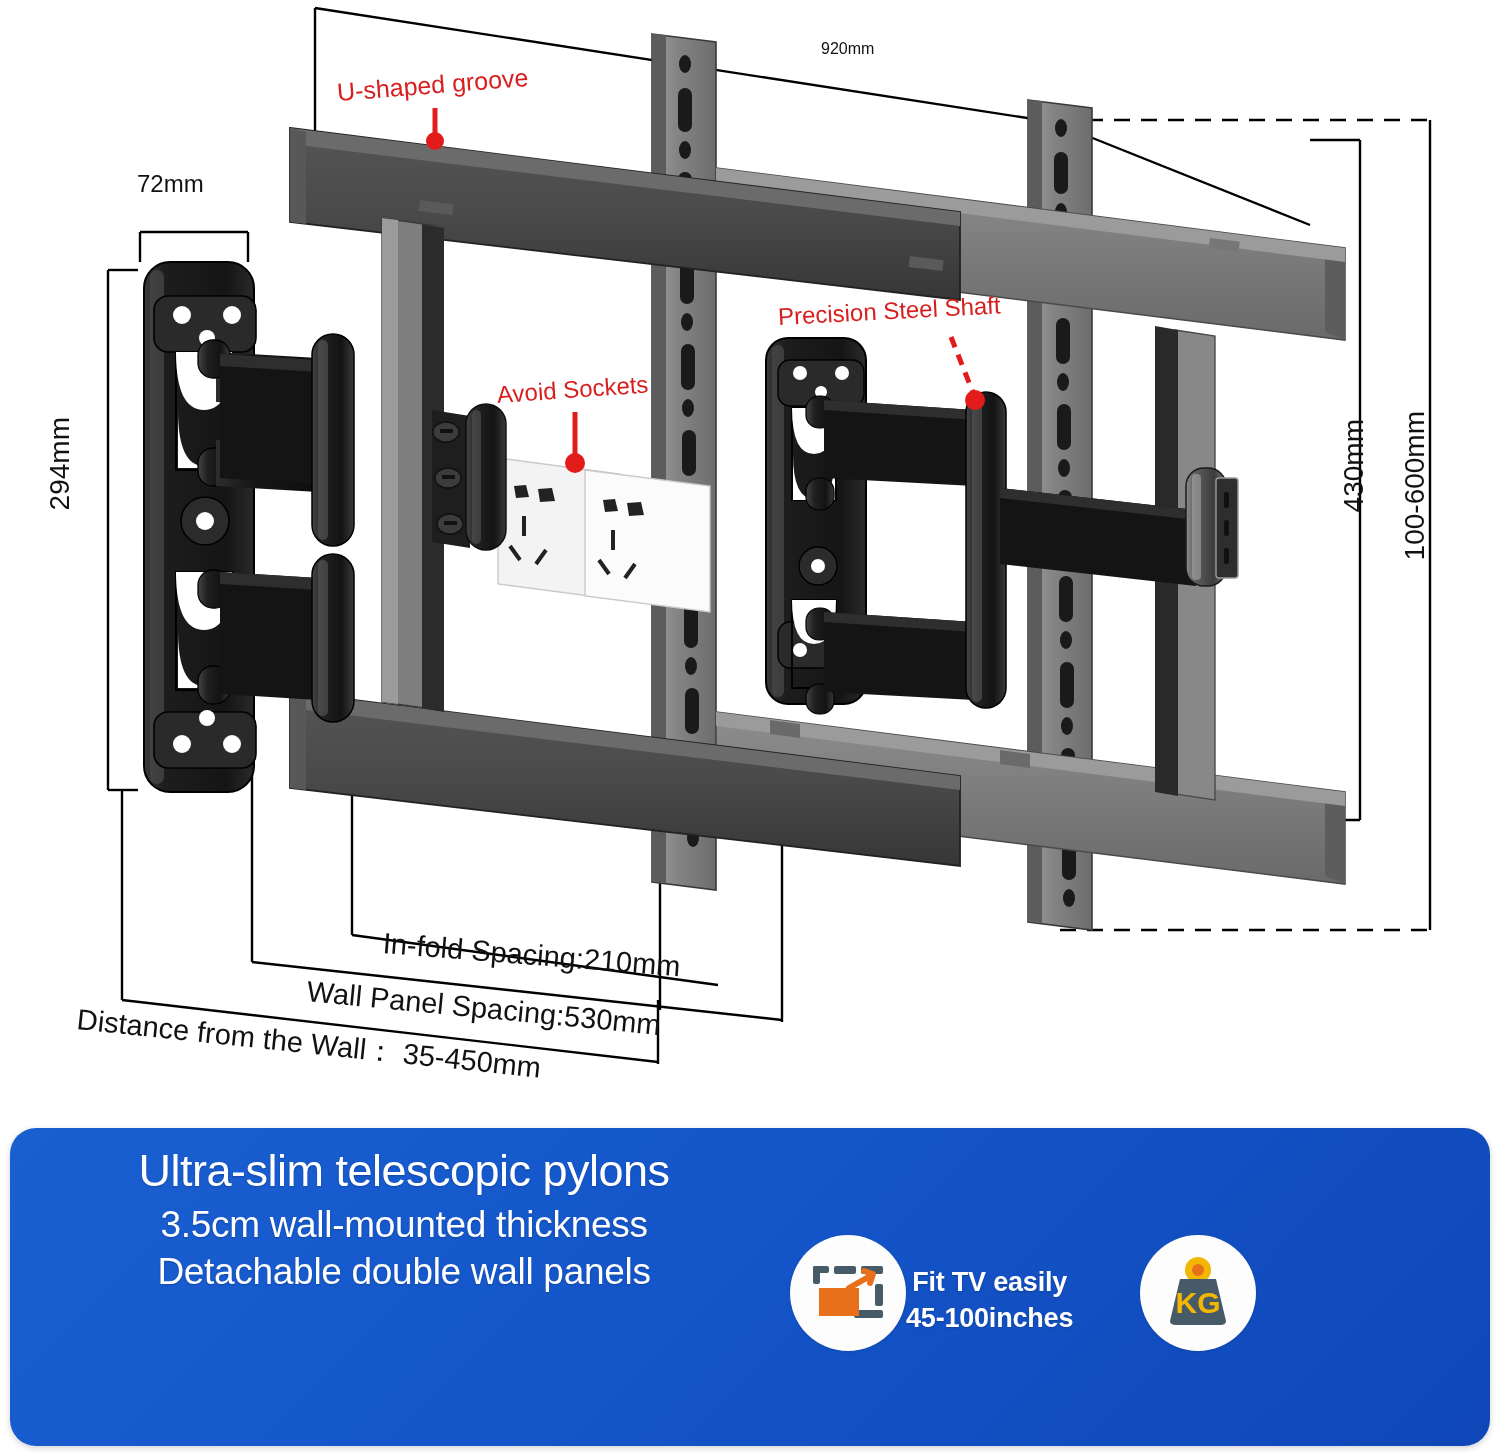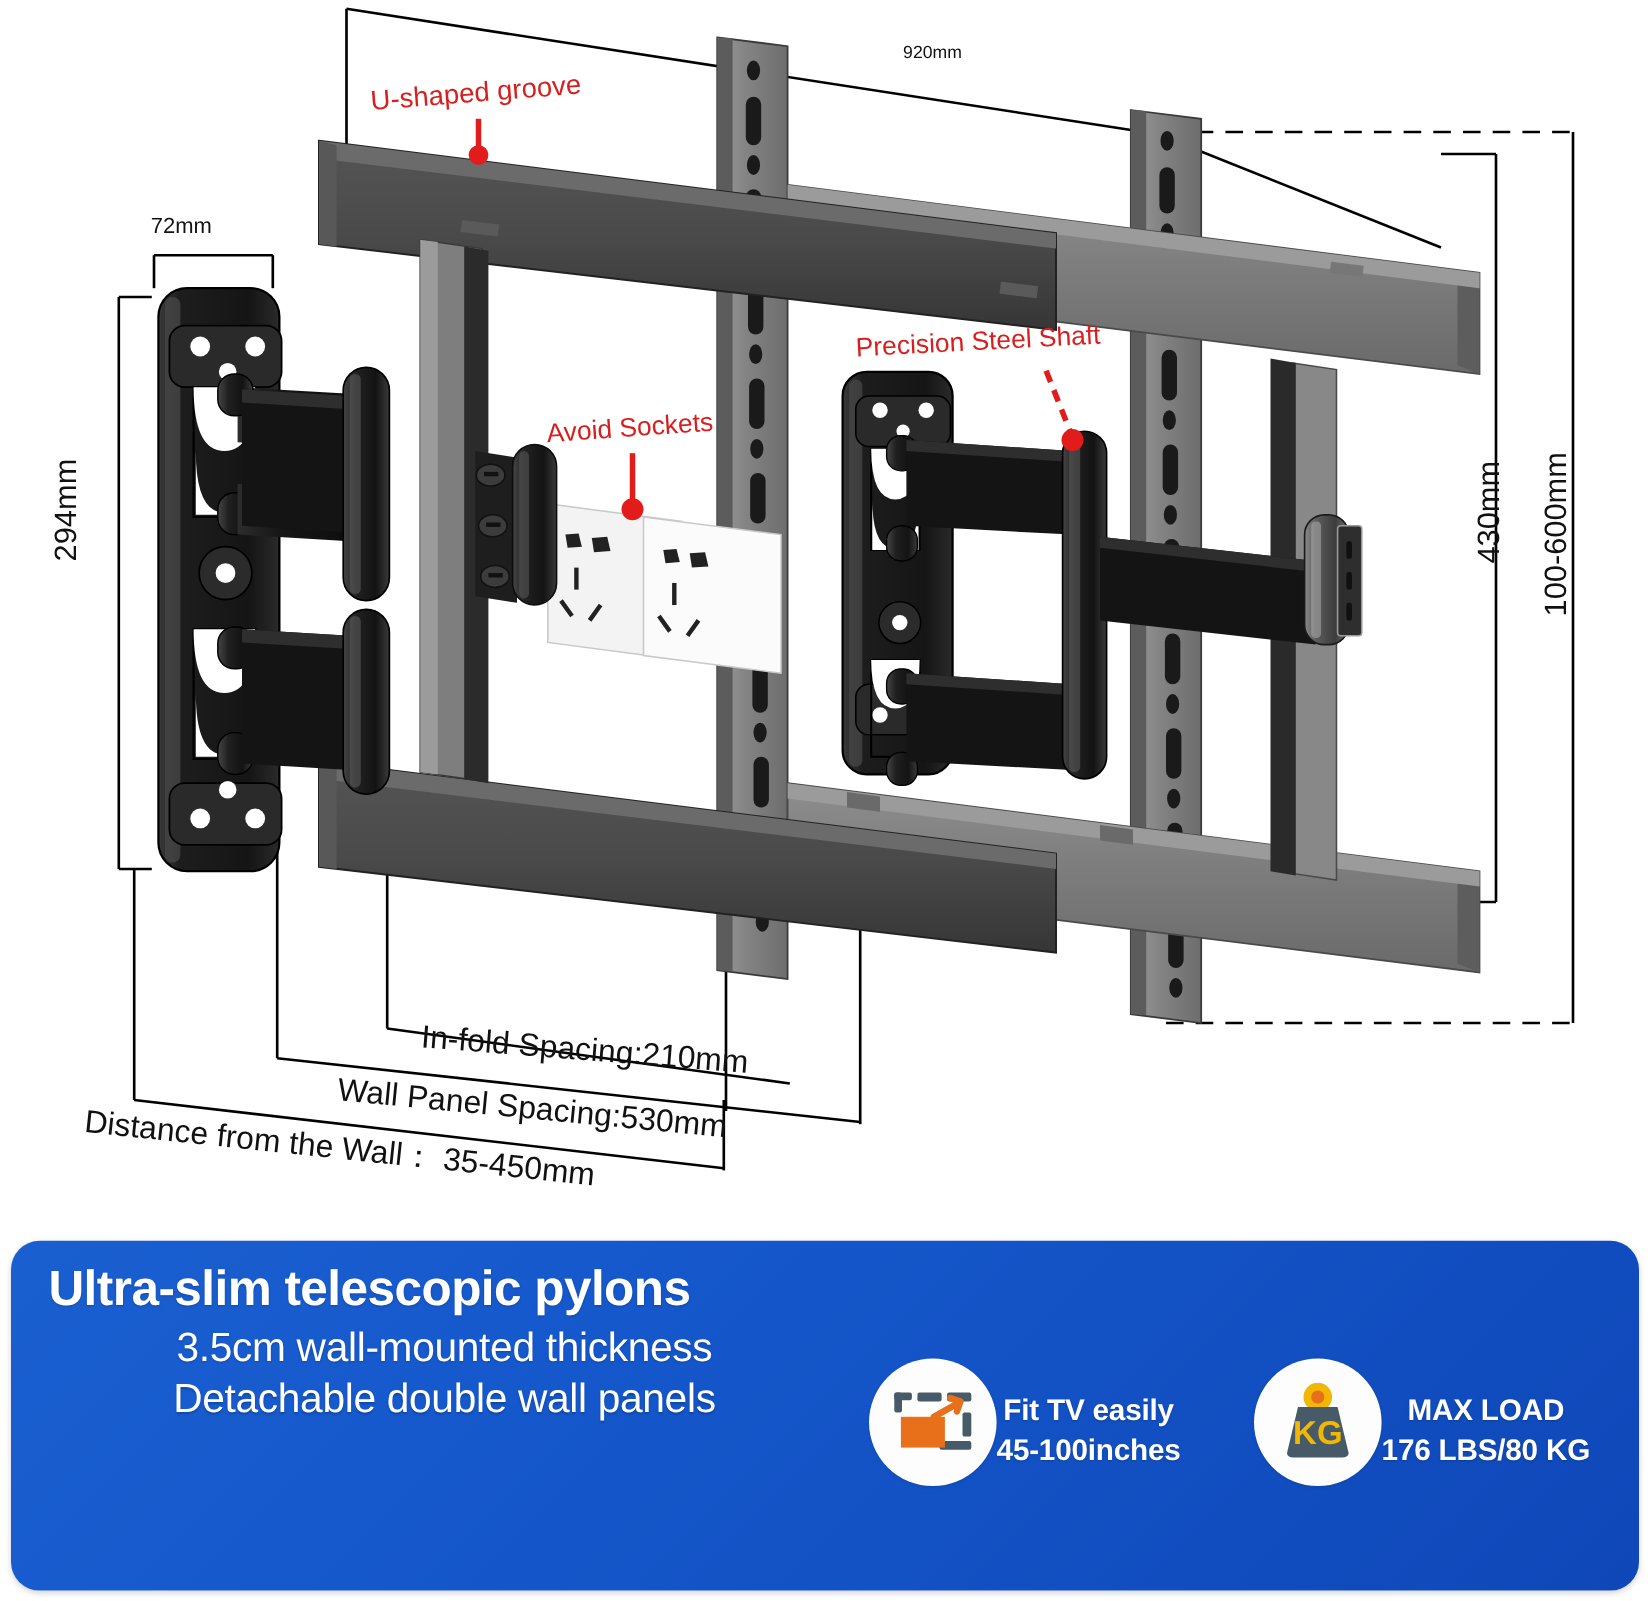--- a/index.html
+++ b/index.html
@@ -17,22 +17,22 @@
   
   #banner{
     position:absolute;left:10px;top:1128px;width:1480px;height:318px;
     border-radius:26px;
     background:linear-gradient(135deg,#1a5fd0 0%,#1558cc 35%,#0f47b8 100%);
     box-shadow:0 2px 6px rgba(0,0,0,.18);
     overflow:hidden;
   }
   #banner-text{position:absolute;left:34px;top:16px;width:720px;}
   .b-h1{
-    color:#fff;font-size:45px;font-weight:bold;letter-spacing:-.5px;
-    line-height:1.18;margin:0 0 4px 0;text-align:left;
+    color:#fff;font-size:45px;font-weight:normal;letter-spacing:-.5px;
+    line-height:1.18;margin:0 0 4px 0;text-align:center;
     text-shadow:0 1px 2px rgba(0,0,0,.22);
   }
   .b-l{
     color:#fff;font-size:37px;font-weight:normal;letter-spacing:-.3px;
     line-height:1.28;margin:0;text-align:center;
     text-shadow:0 1px 2px rgba(0,0,0,.22);
   }
 
   #features{position:absolute;left:780px;top:8px;width:700px;height:300px;display:flex;}
   .feat{flex:1;display:flex;flex-direction:row;align-items:center;padding-top:14px;}
@@ -388,21 +388,21 @@
     </svg>
 
     <div class="callout" style="left:337px;top:78px;font-size:25px;transform:rotate(-4.5deg);transform-origin:left center;">U-shaped groove</div>
 
     <div class="callout" style="left:497px;top:381px;font-size:24px;transform:rotate(-4deg);transform-origin:left center;">Avoid Sockets</div>
 
     <div class="callout" style="left:778px;top:303px;font-size:24px;transform:rotate(-3deg);transform-origin:left center;">Precision Steel Shaft</div>
 
     <div class="dimlabel" style="left:821px;top:40px;font-size:16px;">920mm</div>
 
-    <div class="dimlabel" style="left:137px;top:195px;font-size:20px;">72mm</div>
+    <div class="dimlabel" style="left:137px;top:170px;font-size:24px;">72mm</div>
 
     <div class="dimlabel" style="left:44px;top:417px;font-size:28px;writing-mode:vertical-rl;transform:rotate(180deg);">294mm</div>
 
     <div class="dimlabel" style="left:1338px;top:419px;font-size:28px;writing-mode:vertical-rl;transform:rotate(180deg);">430mm</div>
 
     <div class="dimlabel" style="left:1399px;top:411px;font-size:28px;writing-mode:vertical-rl;transform:rotate(180deg);">100-600mm</div>
 
     <div class="dimlabel" style="left:383px;top:927px;font-size:29px;transform:rotate(4.5deg);transform-origin:left center;">In-fold Spacing:210mm</div>
 
     <div class="dimlabel" style="left:307px;top:975px;font-size:29px;transform:rotate(5.5deg);transform-origin:left center;">Wall Panel Spacing:530mm</div>
@@ -444,23 +444,19 @@
 
       <div class="feat">
         <div class="feat-circle">
           <svg width="84" height="72" viewBox="0 0 84 72">
             <circle cx="42" cy="13" r="13" fill="#f2b705"></circle>
             <circle cx="42" cy="13" r="6" fill="#e8701a"></circle>
             <path d="M24,22 L60,22 L70,64 Q70,68 64,68 L20,68 Q14,68 14,64 Z" fill="#465a68"></path>
             <text x="42" y="56" font-family="'Liberation Sans',sans-serif" font-size="30" font-weight="bold" fill="#f2b705" text-anchor="middle">KG</text>
           </svg>
         </div>
-        <div class="feat-lines">
-          <div class="feat-line">MAX LOAD</div>
-          <div class="feat-line">176 LBS/80 KG</div>
-        </div>
       </div>
 
 
     </div>
   </div>
 
 </div>
 
 </body></html>

